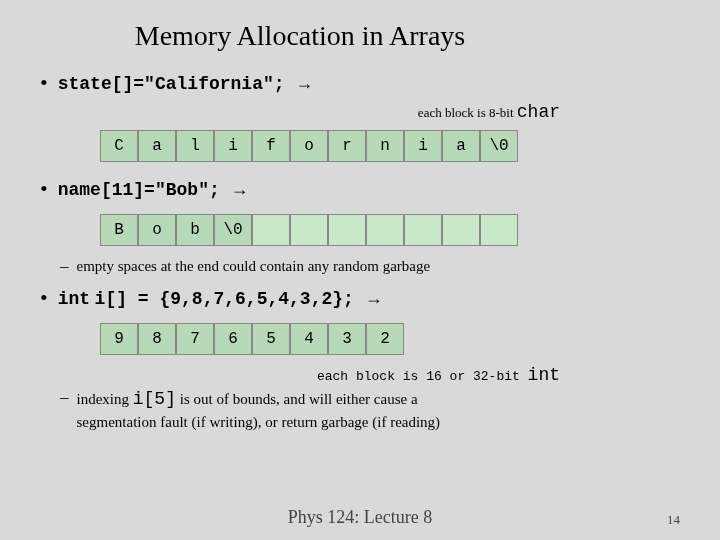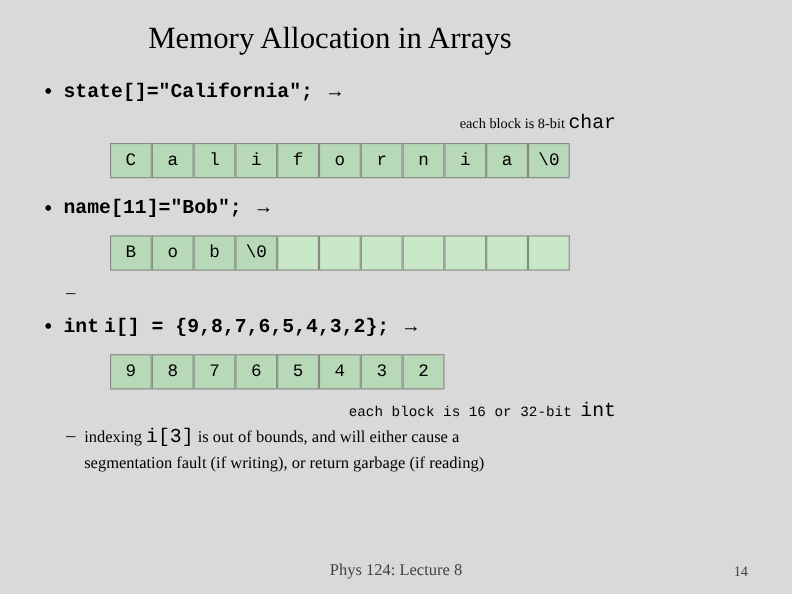--- a/index.html
+++ b/index.html
@@ -102,21 +102,21 @@
       line-height: 1.4;
     }
 
     .footer {
       position: absolute;
       bottom: 12px;
       left: 0;
       right: 0;
       display: flex;
       justify-content: center;
-      font-size: 15px;
+      font-size: 18px;
       color: #444;
     }
 
     .page-num {
       position: absolute;
       bottom: 12px;
       right: 40px;
       font-size: 13px;
       color: #444;
     }
@@ -205,20 +205,21 @@
       <div class="array-cell empty"></div>
       <div class="array-cell empty"></div>
       <div class="array-cell empty"></div>
       <div class="array-cell empty"></div>
       <div class="array-cell empty"></div>
     </div>
   </div>
 
   <div class="dash-bullet">
     <span class="dash">–</span>
+    <span class="dash-text">empty spaces at the end could contain any random garbage</span>
   </div>
 
   <div class="bullet section-gap">
     <span class="bullet-dot">•</span>
     <span>
       <span class="int-inline">int</span>
       <span class="bold-code"> i[] = {9,8,7,6,5,4,3,2}; </span><span class="arrow">→</span>
     </span>
   </div>
 
@@ -237,21 +238,21 @@
 
   <div class="annotation-block">
     <span class="annotation-label int-ann-code">
       each block is 16 or 32-bit <code>int</code>
     </span>
   </div>
 
   <div class="dash-bullet">
     <span class="dash">–</span>
     <span class="dash-text">
-      indexing <code>i[3]</code> is out of bounds, and will either cause a<br>
+      indexing <code>i[5]</code> is out of bounds, and will either cause a<br>
       segmentation fault (if writing), or return garbage (if reading)
     </span>
   </div>
 
   <div class="footer">
     <span>Phys 124: Lecture 8</span>
   </div>
   <div class="page-num">14</div>
 
 </div>

